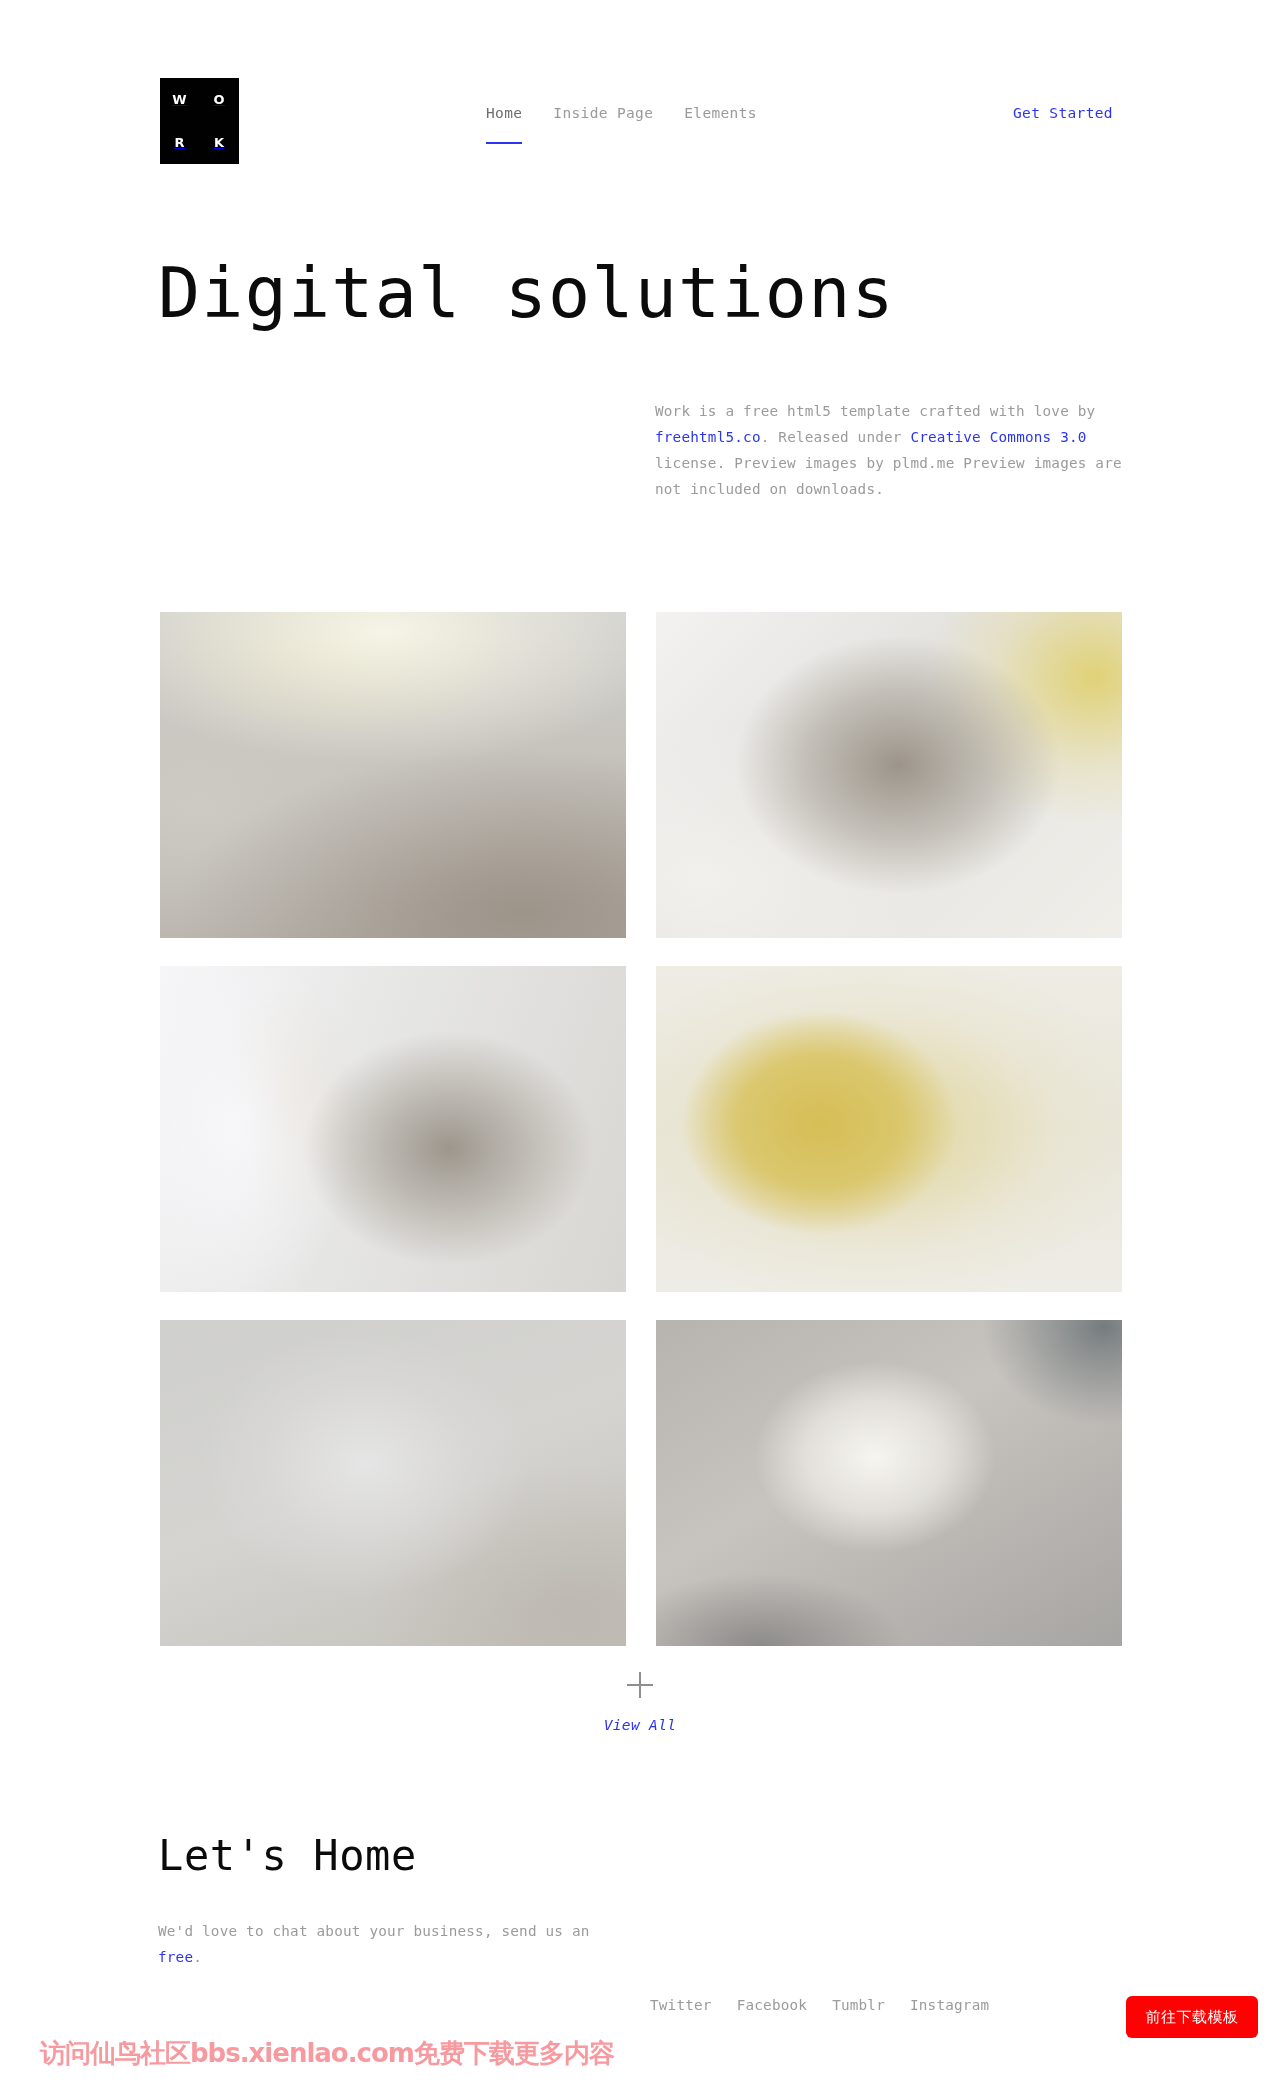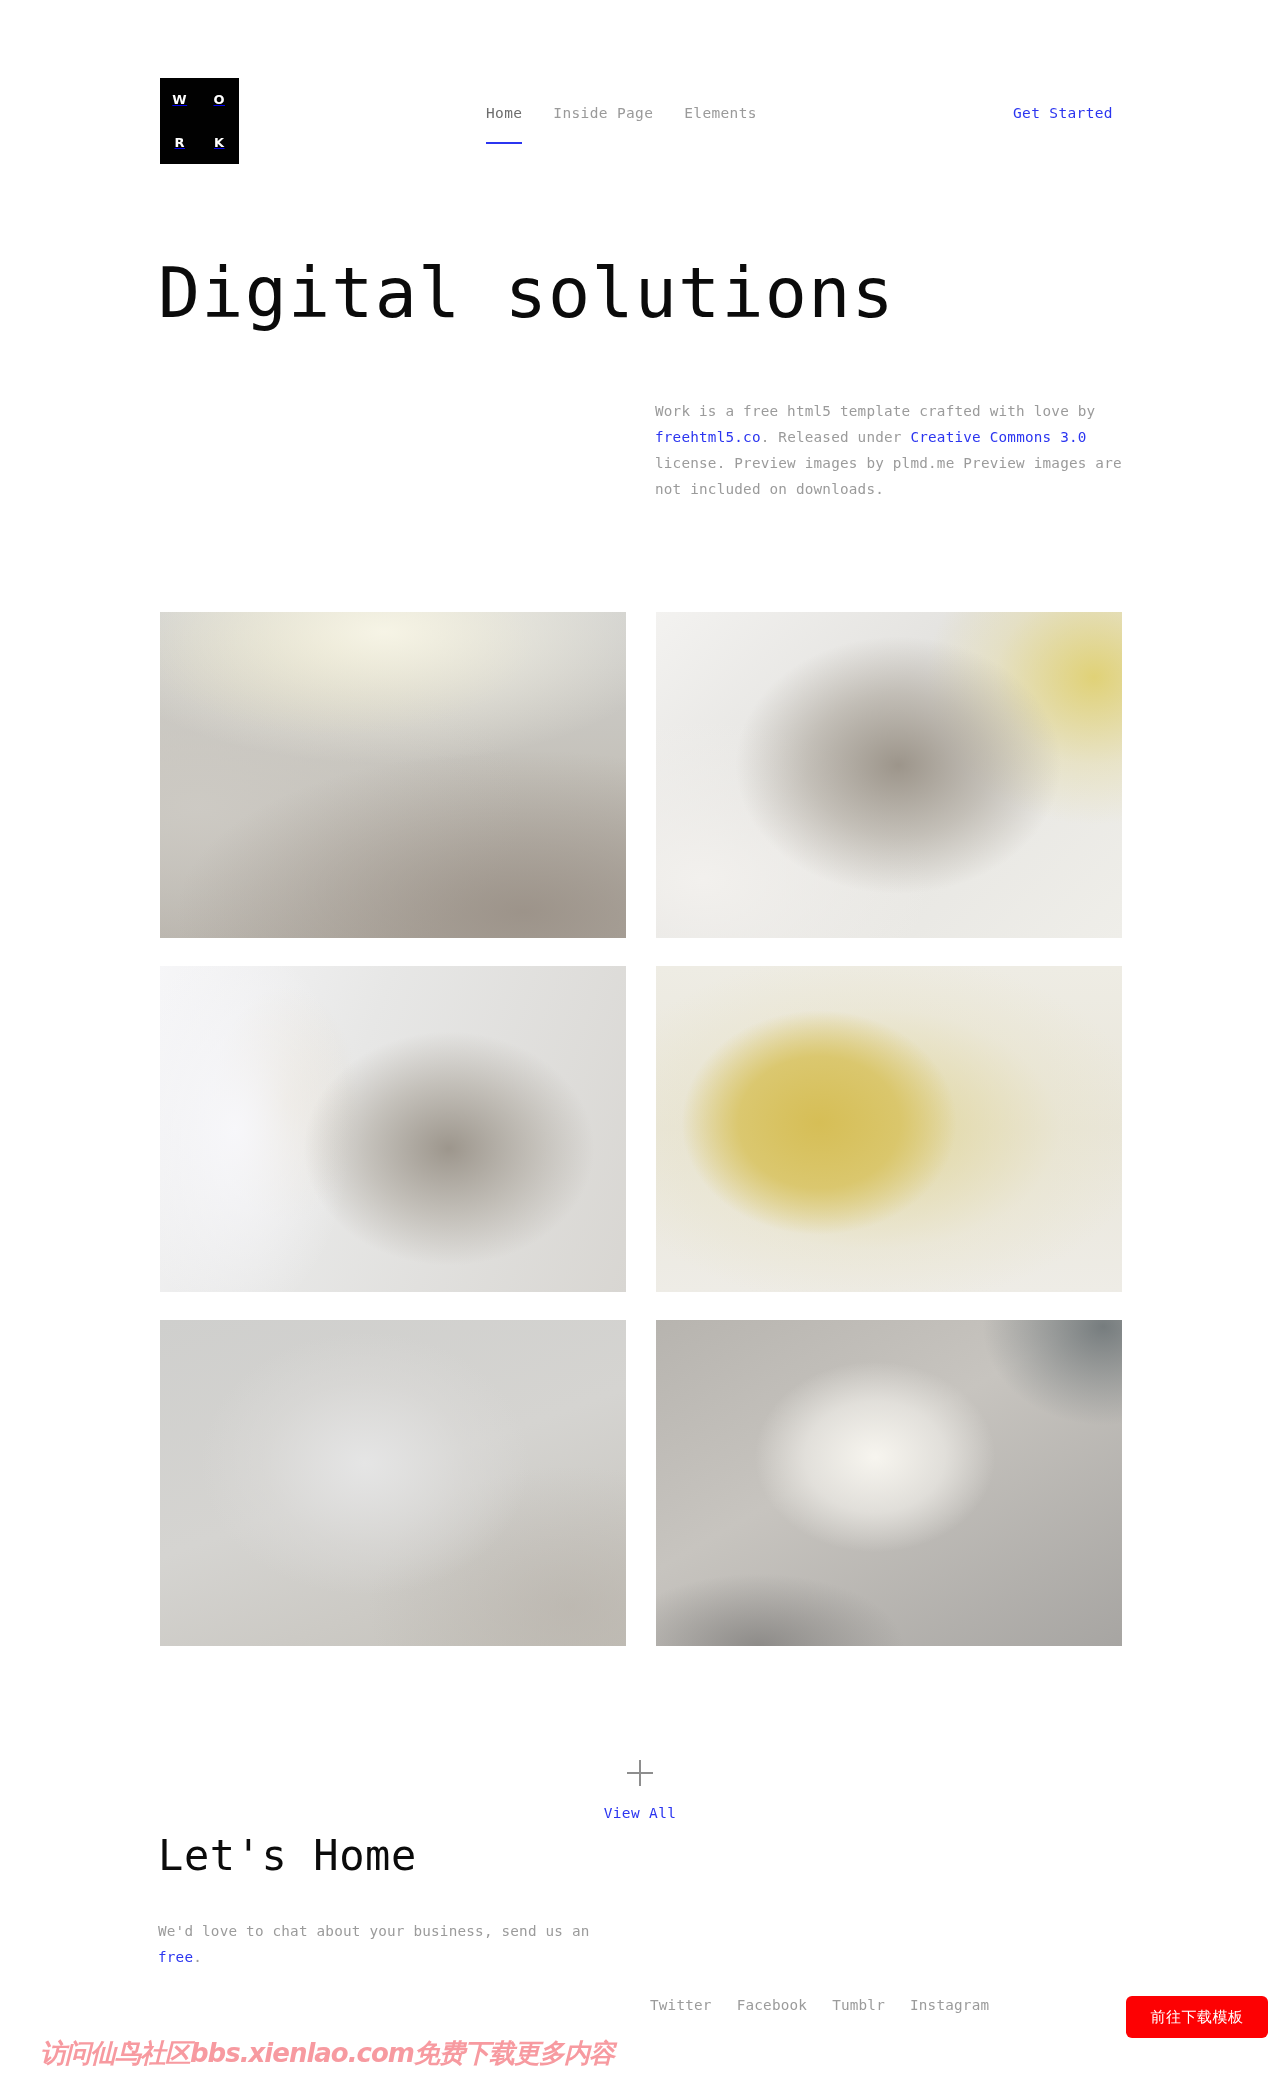--- a/index.html
+++ b/index.html
@@ -169,23 +169,24 @@
   .t6 { background:
       radial-gradient(30% 34% at 47% 42%, rgba(247,245,239,1) 0%, rgba(235,233,228,.75) 50%, rgba(215,212,206,0) 86%),
       radial-gradient(36% 42% at 96% 2%,  rgba(104,112,115,.85) 0%, rgba(134,140,141,0) 72%),
       radial-gradient(42% 30% at 22% 100%, rgba(122,120,118,.7) 0%, rgba(150,147,143,0) 74%),
       linear-gradient(150deg, #b7b4af 0%, #c7c4bf 42%, #a7a5a2 100%);
   }
 
   
   .view-all-wrap {
     position: absolute;
-    left: 0; top: 1760px;
+    left: 0; top: 1672px;
     width: 1280px;
     text-align: center;
+    font-style: italic;
   }
   .plus-icon {
     display: inline-block;
     width: 26px; height: 26px;
     position: relative;
   }
   .plus-icon::before, .plus-icon::after {
     content: "";
     position: absolute;
     background: #8e8e8e;
@@ -234,42 +235,41 @@
     color: #9b9b9b;
     font-size: 14.3px;
     letter-spacing: .2px;
     text-decoration: none;
     white-space: nowrap;
   }
 
   .cta-button {
     position: absolute;
     left: 1126px; top: 1996px;
-    width: 142px; height: 42px;
+    width: 132px; height: 42px;
     background: #fd0103;
     border: none;
     border-radius: 6px;
     color: #ffffff;
     font-family: "DejaVu Sans", "Liberation Sans", sans-serif;
     font-size: 15px;
     letter-spacing: .5px;
     cursor: pointer;
     display: flex;
     align-items: center;
     justify-content: center;
   }
 
   .watermark {
     position: absolute;
     left: 40px; top: 2036px;
     color: #f79aa0;
     font-family: "DejaVu Sans", "Liberation Sans", sans-serif;
     font-size: 26px;
     font-weight: 700;
-    font-style: italic;
     letter-spacing: -1px;
     white-space: nowrap;
     user-select: none;
   }
 </style>
 </head>
 <body>
 
 <div class="page">
 

